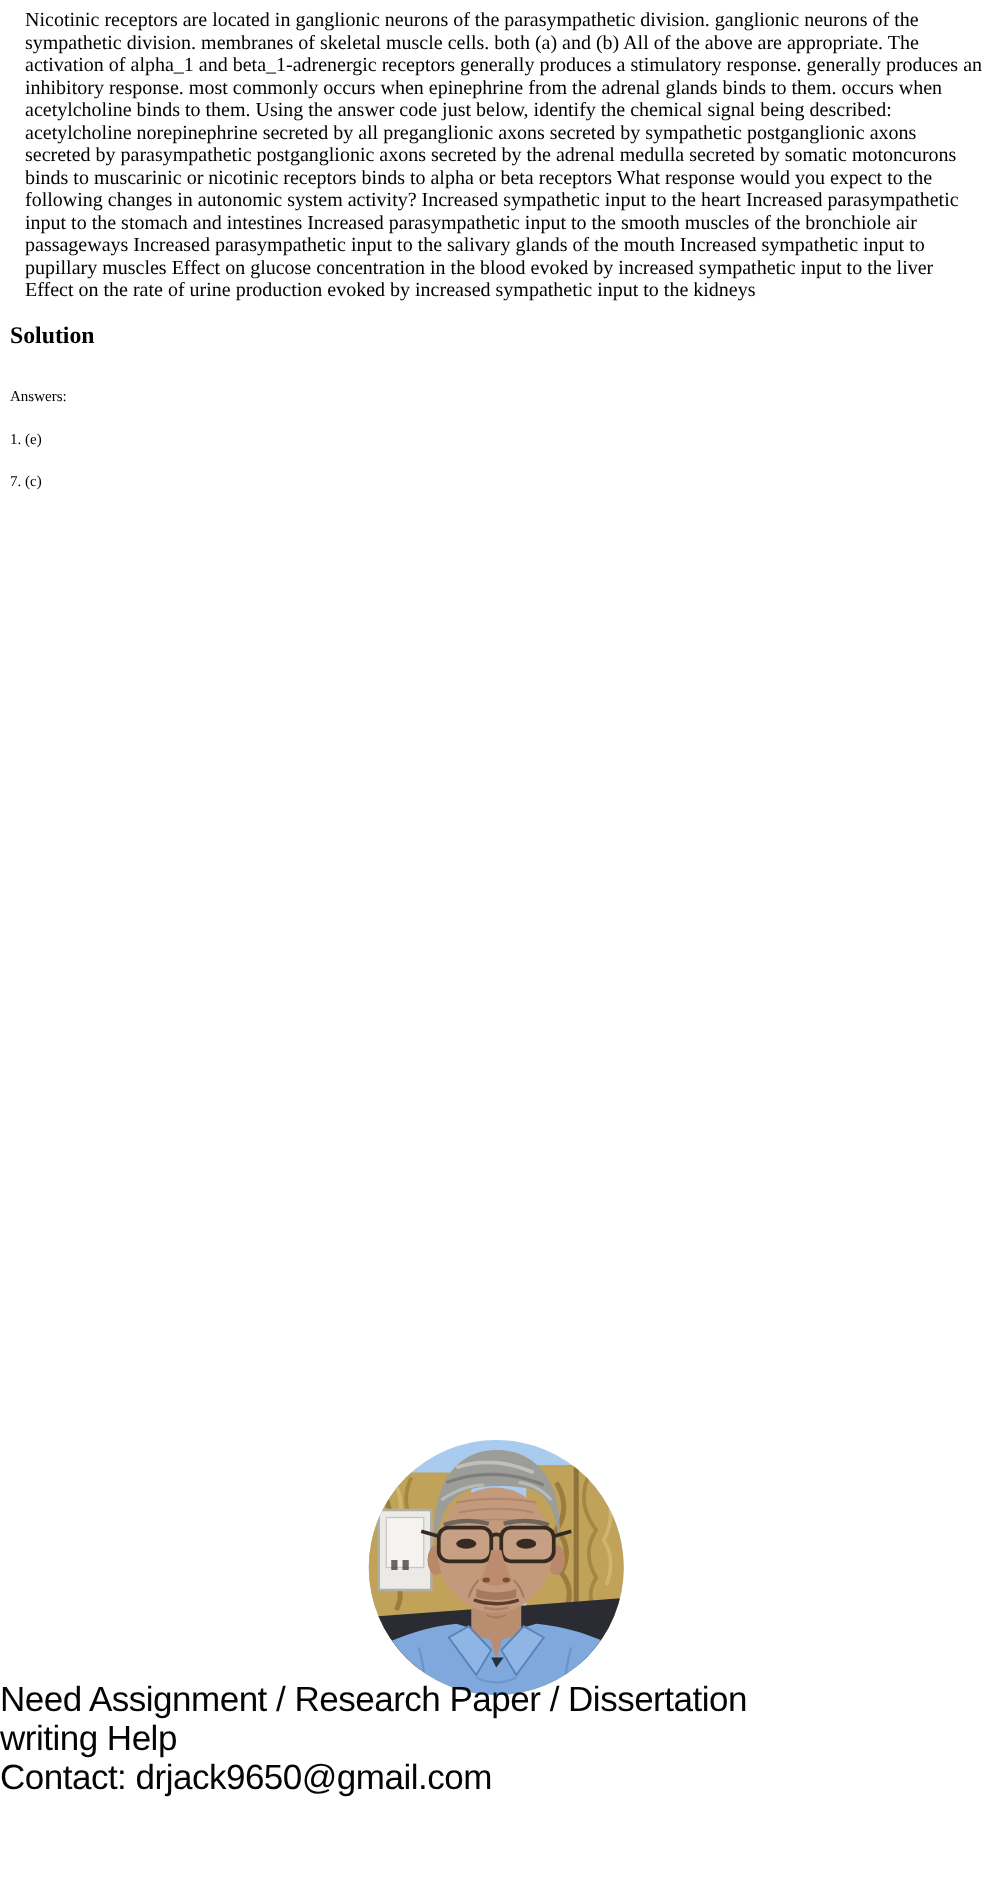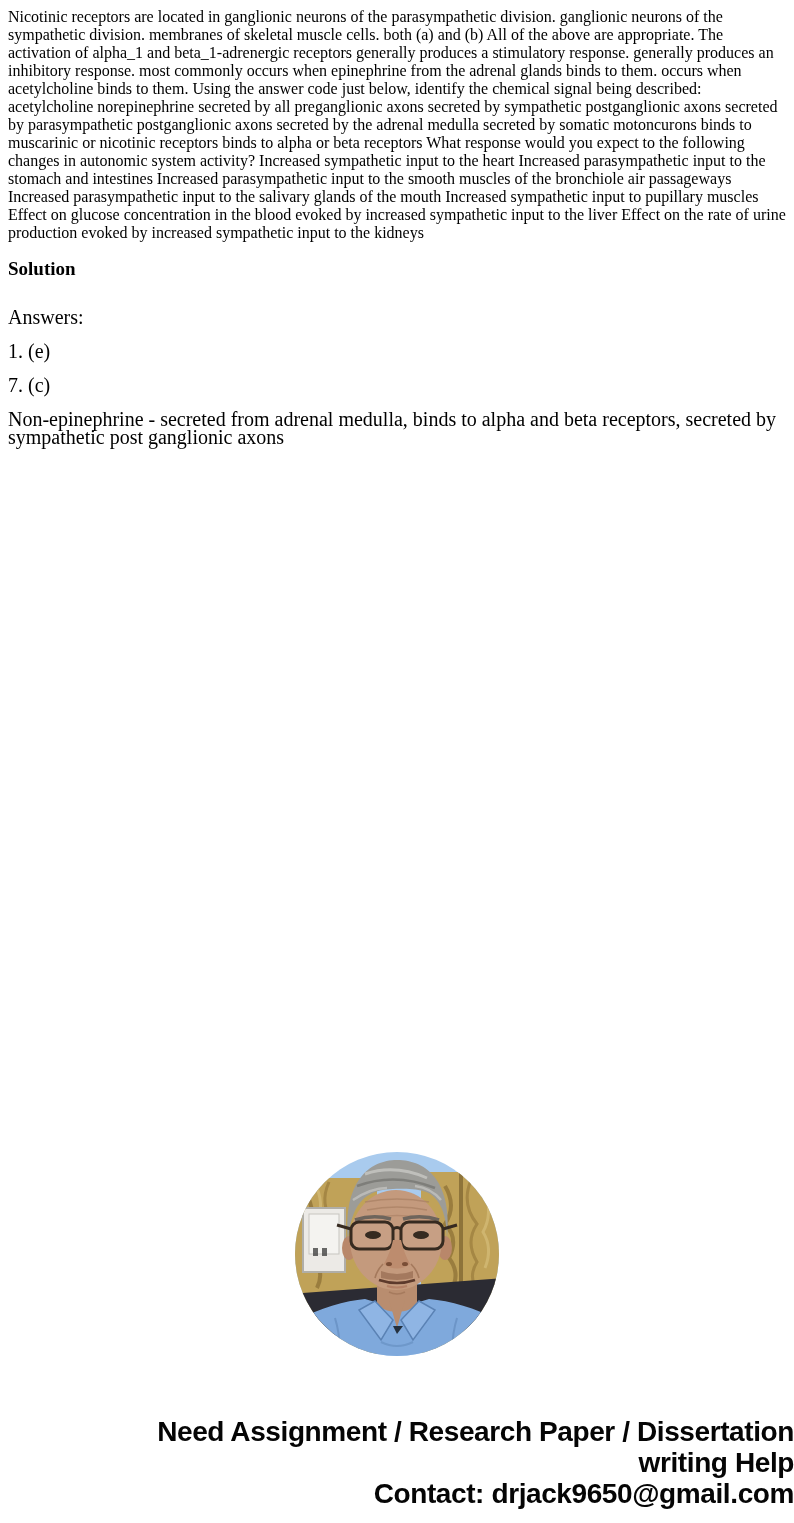--- a/index.html
+++ b/index.html
@@ -7,63 +7,62 @@
     width:794px;height:1523px;
     background:#ffffff;
     position:relative;
     font-family:"Liberation Serif",serif;
     color:#000000;
     overflow:hidden;
   }
   .doc{padding:8px 8px 0 8px;}
   .question{
     font-size:16px;line-height:18px;
-    margin:0 0 16px 0;
+    margin:0 0 16px 12px;
     text-align:left;
   }
   .solution-heading{
     font-size:19px;line-height:22px;
     font-weight:700;
     margin:0 0 28px 0;
   }
   p.sol{
-    font-size:20px;line-height:18px;
+    font-size:12px;line-height:18px;
     margin:16px 0 16px 0;
   }
   .avatar-wrap{
     position:absolute;
     top:1152px;left:50%;
     transform:translateX(-50%);
     width:204px;height:204px;
   }
   .avatar-wrap svg{display:block;}
   .footer{
     position:absolute;
-    top:1416px;left:0;width:100%;
-    text-align:right;
+    top:1344px;left:0;width:100%;
+    text-align:left;
     font-family:"Liberation Sans",sans-serif;
-    font-weight:700;
+    font-weight:400;
     font-size:28px;line-height:31px;
     letter-spacing:-0.4px;
     color:#050505;
   }
 </style>
 </head>
 <body>
 
 <div class="doc">
   <p class="question">Nicotinic receptors are located in ganglionic neurons of the parasympathetic division. ganglionic neurons of the sympathetic division. membranes of skeletal muscle cells. both (a) and (b) All of the above are appropriate. The activation of alpha_1 and beta_1-adrenergic receptors generally produces a stimulatory response. generally produces an inhibitory response. most commonly occurs when epinephrine from the adrenal glands binds to them. occurs when acetylcholine binds to them. Using the answer code just below, identify the chemical signal being described: acetylcholine norepinephrine secreted by all preganglionic axons secreted by sympathetic postganglionic axons secreted by parasympathetic postganglionic axons secreted by the adrenal medulla secreted by somatic motoncurons binds to muscarinic or nicotinic receptors binds to alpha or beta receptors What response would you expect to the following changes in autonomic system activity? Increased sympathetic input to the heart Increased parasympathetic input to the stomach and intestines Increased parasympathetic input to the smooth muscles of the bronchiole air passageways Increased parasympathetic input to the salivary glands of the mouth Increased sympathetic input to pupillary muscles Effect on glucose concentration in the blood evoked by increased sympathetic input to the liver Effect on the rate of urine production evoked by increased sympathetic input to the kidneys</p>
 
   <p class="solution-heading">Solution</p>
 
   <p class="sol">Answers:</p>
 
   <p class="sol">1. (e)</p>
   <p class="sol">7. (c)</p>
-  <p class="sol">Non-epinephrine - secreted from adrenal medulla, binds to alpha and beta receptors, secreted by sympathetic post ganglionic axons</p>
 </div>
 
 <div class="avatar-wrap">
   <svg width="204" height="204" viewBox="0 0 204 204" xmlns="http://www.w3.org/2000/svg">
     <defs>
       <clipPath id="avclip">
           <circle cx="102" cy="102" r="102"></circle>
         </clipPath>
     </defs>
     <g clip-path="url(#avclip)">

